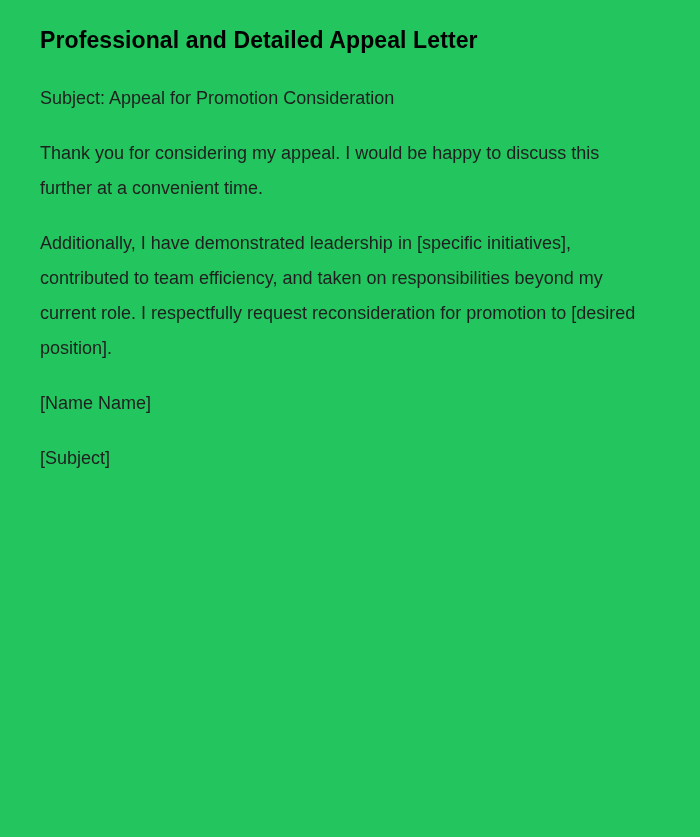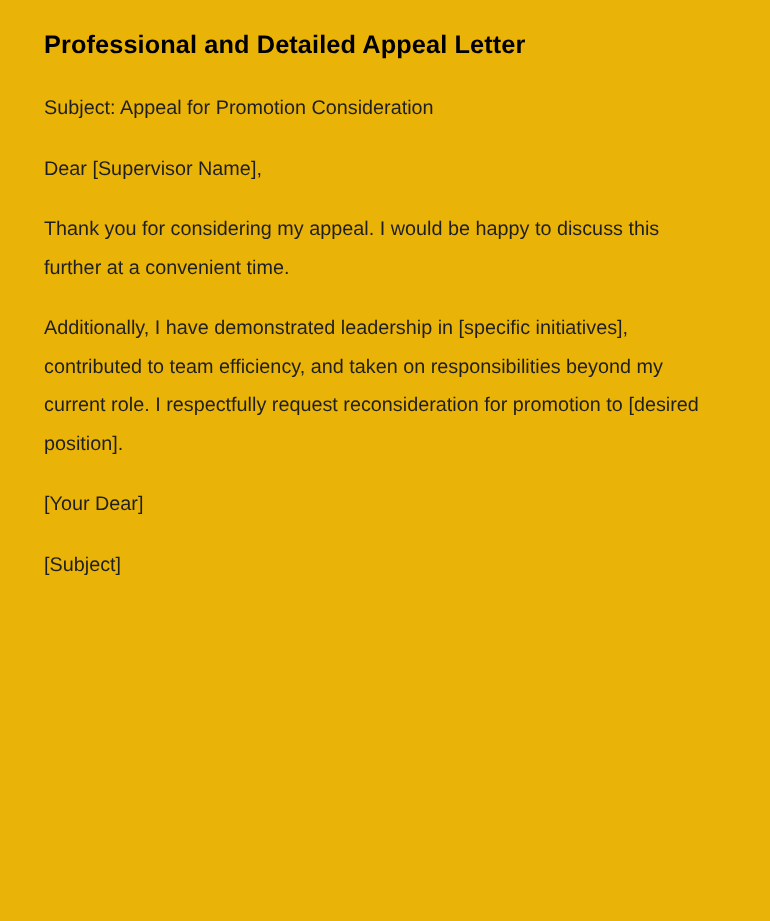--- a/index.html
+++ b/index.html
@@ -3,21 +3,21 @@
 <meta charset="utf-8">
 <style>
   html, body {
     margin: 0;
     padding: 0;
     background: #ffffff;
   }
   .page {
     width: 700px;
     height: 837px;
-    background: #eab308;
+    background: #22c55e;
     box-sizing: border-box;
     padding: 26px 40px 0 40px;
     font-family: "Liberation Sans", "DejaVu Sans", sans-serif;
     color: #1f1f1f;
     overflow: hidden;
   }
   .doc-title {
     font-size: 23px;
     font-weight: 700;
     color: #000000;
@@ -35,25 +35,24 @@
   }
 </style>
 </head>
 <body>
 
 <div class="page">
   <h1 class="doc-title">Professional and Detailed Appeal Letter</h1>
 
   <p class="para">Subject: Appeal for Promotion Consideration</p>
 
-  <p class="para">Dear [Supervisor Name],</p>
 
 
   <p class="para">Thank you for considering my appeal. I would be happy to discuss this further at a convenient time.</p>
 
   <p class="para">Additionally, I have demonstrated leadership in [specific initiatives], contributed to team efficiency, and taken on responsibilities beyond my current role. I respectfully request reconsideration for promotion to [desired position].</p>
 
 
-  <p class="para">[Your Dear]</p>
+  <p class="para">[Name Name]</p>
 
   <p class="para">[Subject]</p>
 
 </div>
 
 </body></html>

